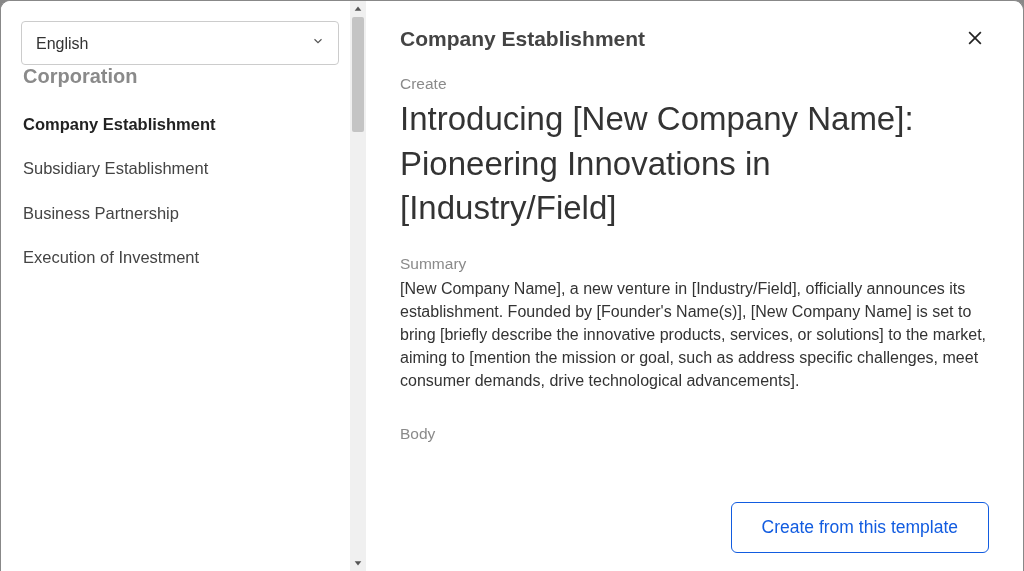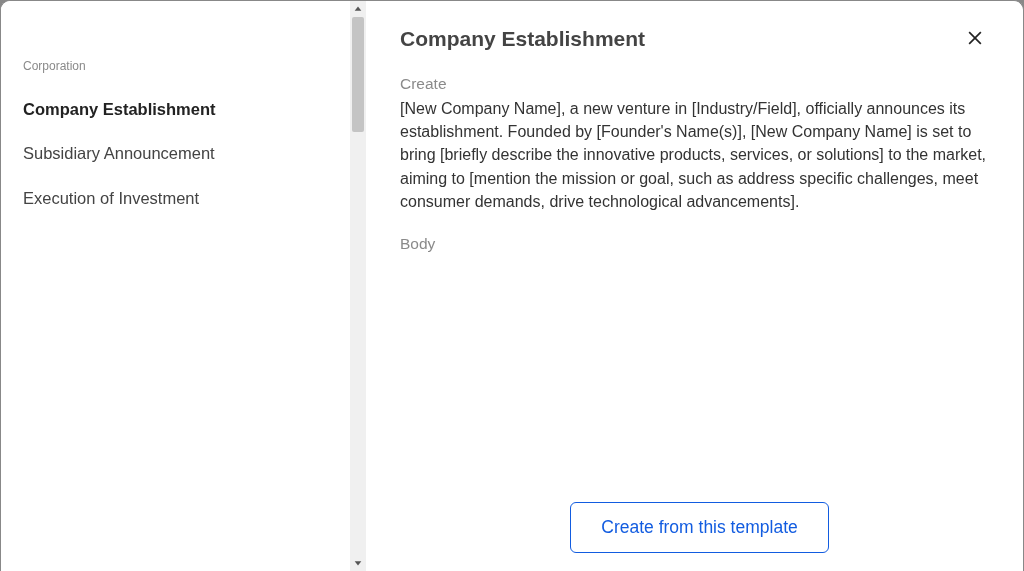--- a/index.html
+++ b/index.html
@@ -51,24 +51,23 @@
   .select-wrap { position: relative; width: 318px; }
   .select-caret {
     position: absolute;
     right: 14px;
     top: 50%;
     transform: translateY(-50%);
     pointer-events: none;
     color: #555;
   }
   .section-label {
-    margin-top: 38px;
-    font-size: 12px;
+    font-size: 20px;
     color: #8a8a8a;
-    font-weight: 400;
+    font-weight: 700;
     padding-left: 2px;
   }
   .nav-list {
     margin-top: 14px;
     display: flex;
     flex-direction: column;
     gap: 0;
   }
   .nav-item {
     font-size: 16.5px;
@@ -151,55 +150,66 @@
     font-size: 33px;
     line-height: 1.35;
     color: #333;
     font-weight: 500;
     margin-bottom: 24px;
   }
   .summary-text {
     font-size: 16px;
     line-height: 1.45;
     color: #333;
-    margin-bottom: 22px;
+    margin-bottom: 32px;
   }
   .bottom-bar {
     position: absolute;
     left: 44px;
     right: 34px;
     bottom: 18px;
     display: flex;
-    justify-content: center;
+    justify-content: flex-end;
   }
   .create-btn {
     border: 1px solid #125ce0;
     background: #fff;
     color: #125ce0;
     font-size: 17.5px;
     padding: 14px 30px;
     border-radius: 6px;
     cursor: pointer;
     font-family: inherit;
   }
 </style>
 </head>
 <body>
 
 <div class="window">
 
   <aside class="sidebar-wrap">
     <div class="sidebar-content">
 
+      <div class="select-wrap">
+        <select class="lang-select">
+          <option>English</option>
+        </select>
+        <span class="select-caret">
+          <svg width="14" height="14" viewBox="0 0 24 24" fill="none" stroke="currentColor" stroke-width="2">
+              <polyline points="6 9 12 15 18 9"></polyline>
+            </svg>
+        </span>
+      </div>
 
       <div class="section-label">Corporation</div>
 
       <nav class="nav-list">
         <div class="nav-item active"><span>Company Establishment</span></div>
-        <div class="nav-item"><span>Subsidiary Announcement</span></div>
+        <div class="nav-item"><span>Subsidiary Establishment</span></div>
+        <div class="nav-item"><span>Business Partnership</span></div>
         <div class="nav-item"><span>Execution of Investment</span></div>
       </nav>
     </div>
 
     <div class="sidebar-scrollbar">
       <div class="sb-arrow">
         <svg width="10" height="10" viewBox="0 0 24 24" fill="currentColor">
             <polygon points="12 6 4 16 20 16"></polygon>
           </svg>
       </div>
@@ -221,21 +231,23 @@
         <span>
           <svg width="20" height="20" viewBox="0 0 24 24" fill="none" stroke="currentColor" stroke-width="2">
               <line x1="5" y1="5" x2="19" y2="19"></line>
               <line x1="19" y1="5" x2="5" y2="19"></line>
             </svg>
         </span>
       </button>
     </div>
 
     <div class="field-label">Create</div>
-
+    <div class="title-text">Introducing [New Company Name]: Pioneering Innovations in [Industry/Field]</div>
+
+    <div class="field-label">Summary</div>
     <div class="summary-text">[New Company Name], a new venture in [Industry/Field], officially announces its establishment. Founded by [Founder's Name(s)], [New Company Name] is set to bring [briefly describe the innovative products, services, or solutions] to the market, aiming to [mention the mission or goal, such as address specific challenges, meet consumer demands, drive technological advancements].</div>
 
     <div class="field-label">Body</div>
 
     <div class="bottom-bar">
       <button class="create-btn">Create from this template</button>
     </div>
   </main>
 
 </div>

